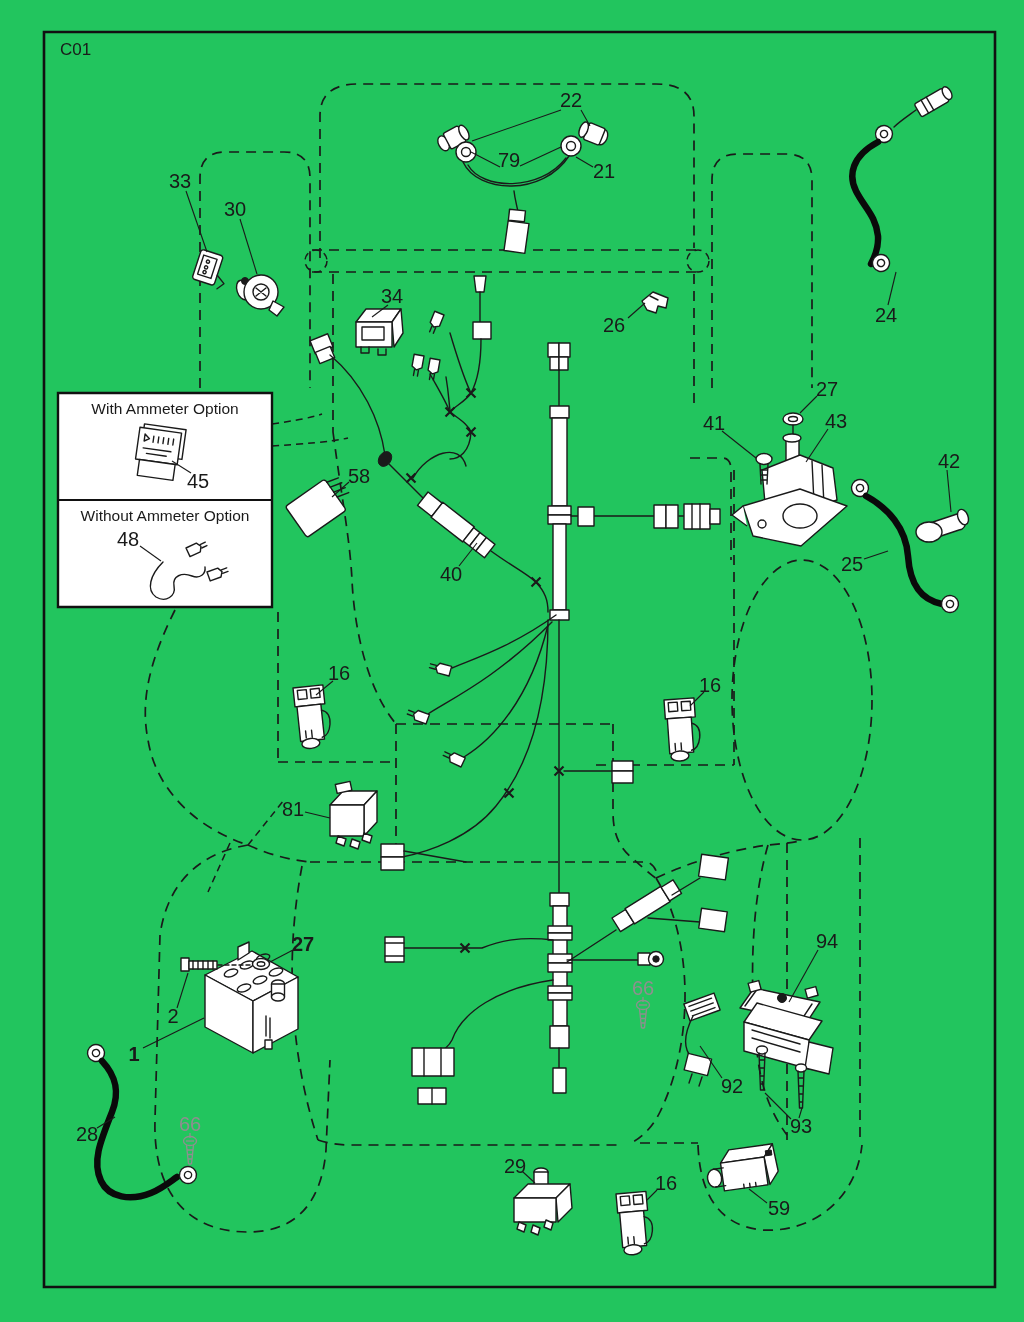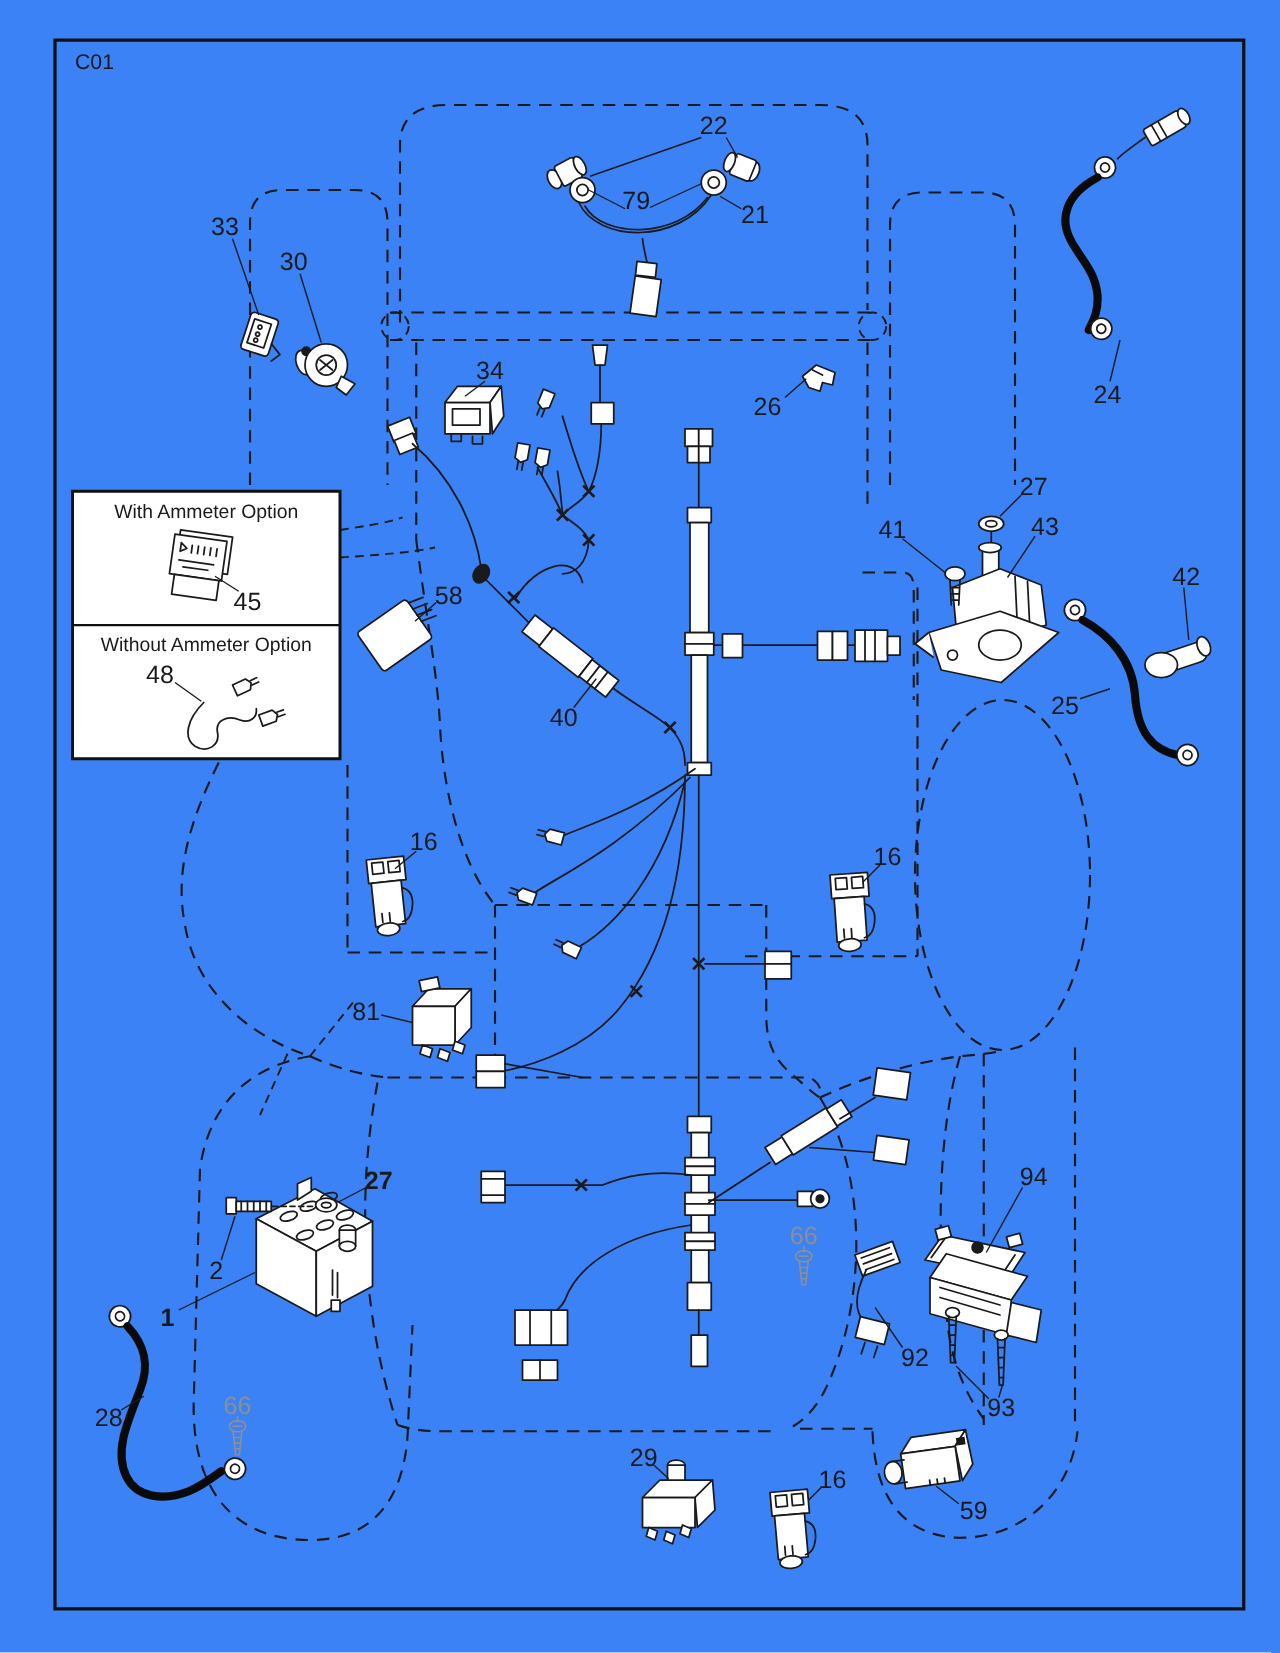--- a/index.html
+++ b/index.html
@@ -1,16 +1,16 @@
 <!DOCTYPE html>
 <html><head>
 <meta charset="utf-8">
 <style>
   html,body{margin:0;padding:0;background:#fff;}
-  .page{width:1024px;height:1322px;position:relative;background:#3b82f6;font-family:"Liberation Sans",sans-serif;}
+  .page{width:1024px;height:1322px;position:relative;background:#22c55e;font-family:"Liberation Sans",sans-serif;}
   svg{position:absolute;left:0;top:0;}
   svg *{vector-effect:non-scaling-stroke;}
   .ln{stroke:#1a1a1a;fill:none;stroke-width:1.4;stroke-linecap:round;stroke-linejoin:round;}
   .ln2{stroke:#1a1a1a;fill:none;stroke-width:2.2;stroke-linejoin:round;}
   .fw{stroke:#1a1a1a;fill:#ffffff;stroke-width:1.4;stroke-linejoin:round;}
   .fb{stroke:#1a1a1a;fill:#1a1a1a;stroke-width:1;}
   .dash{stroke:#1a1a1a;fill:none;stroke-width:1.7;stroke-dasharray:10 7;stroke-linecap:butt;}
   .dash2{stroke:#1a1a1a;fill:none;stroke-width:1.5;stroke-dasharray:7 5;}
   .cable{stroke:#0a0a0a;fill:none;stroke-width:6.5;stroke-linecap:round;}
   .lead{stroke:#1a1a1a;fill:none;stroke-width:1.1;}

